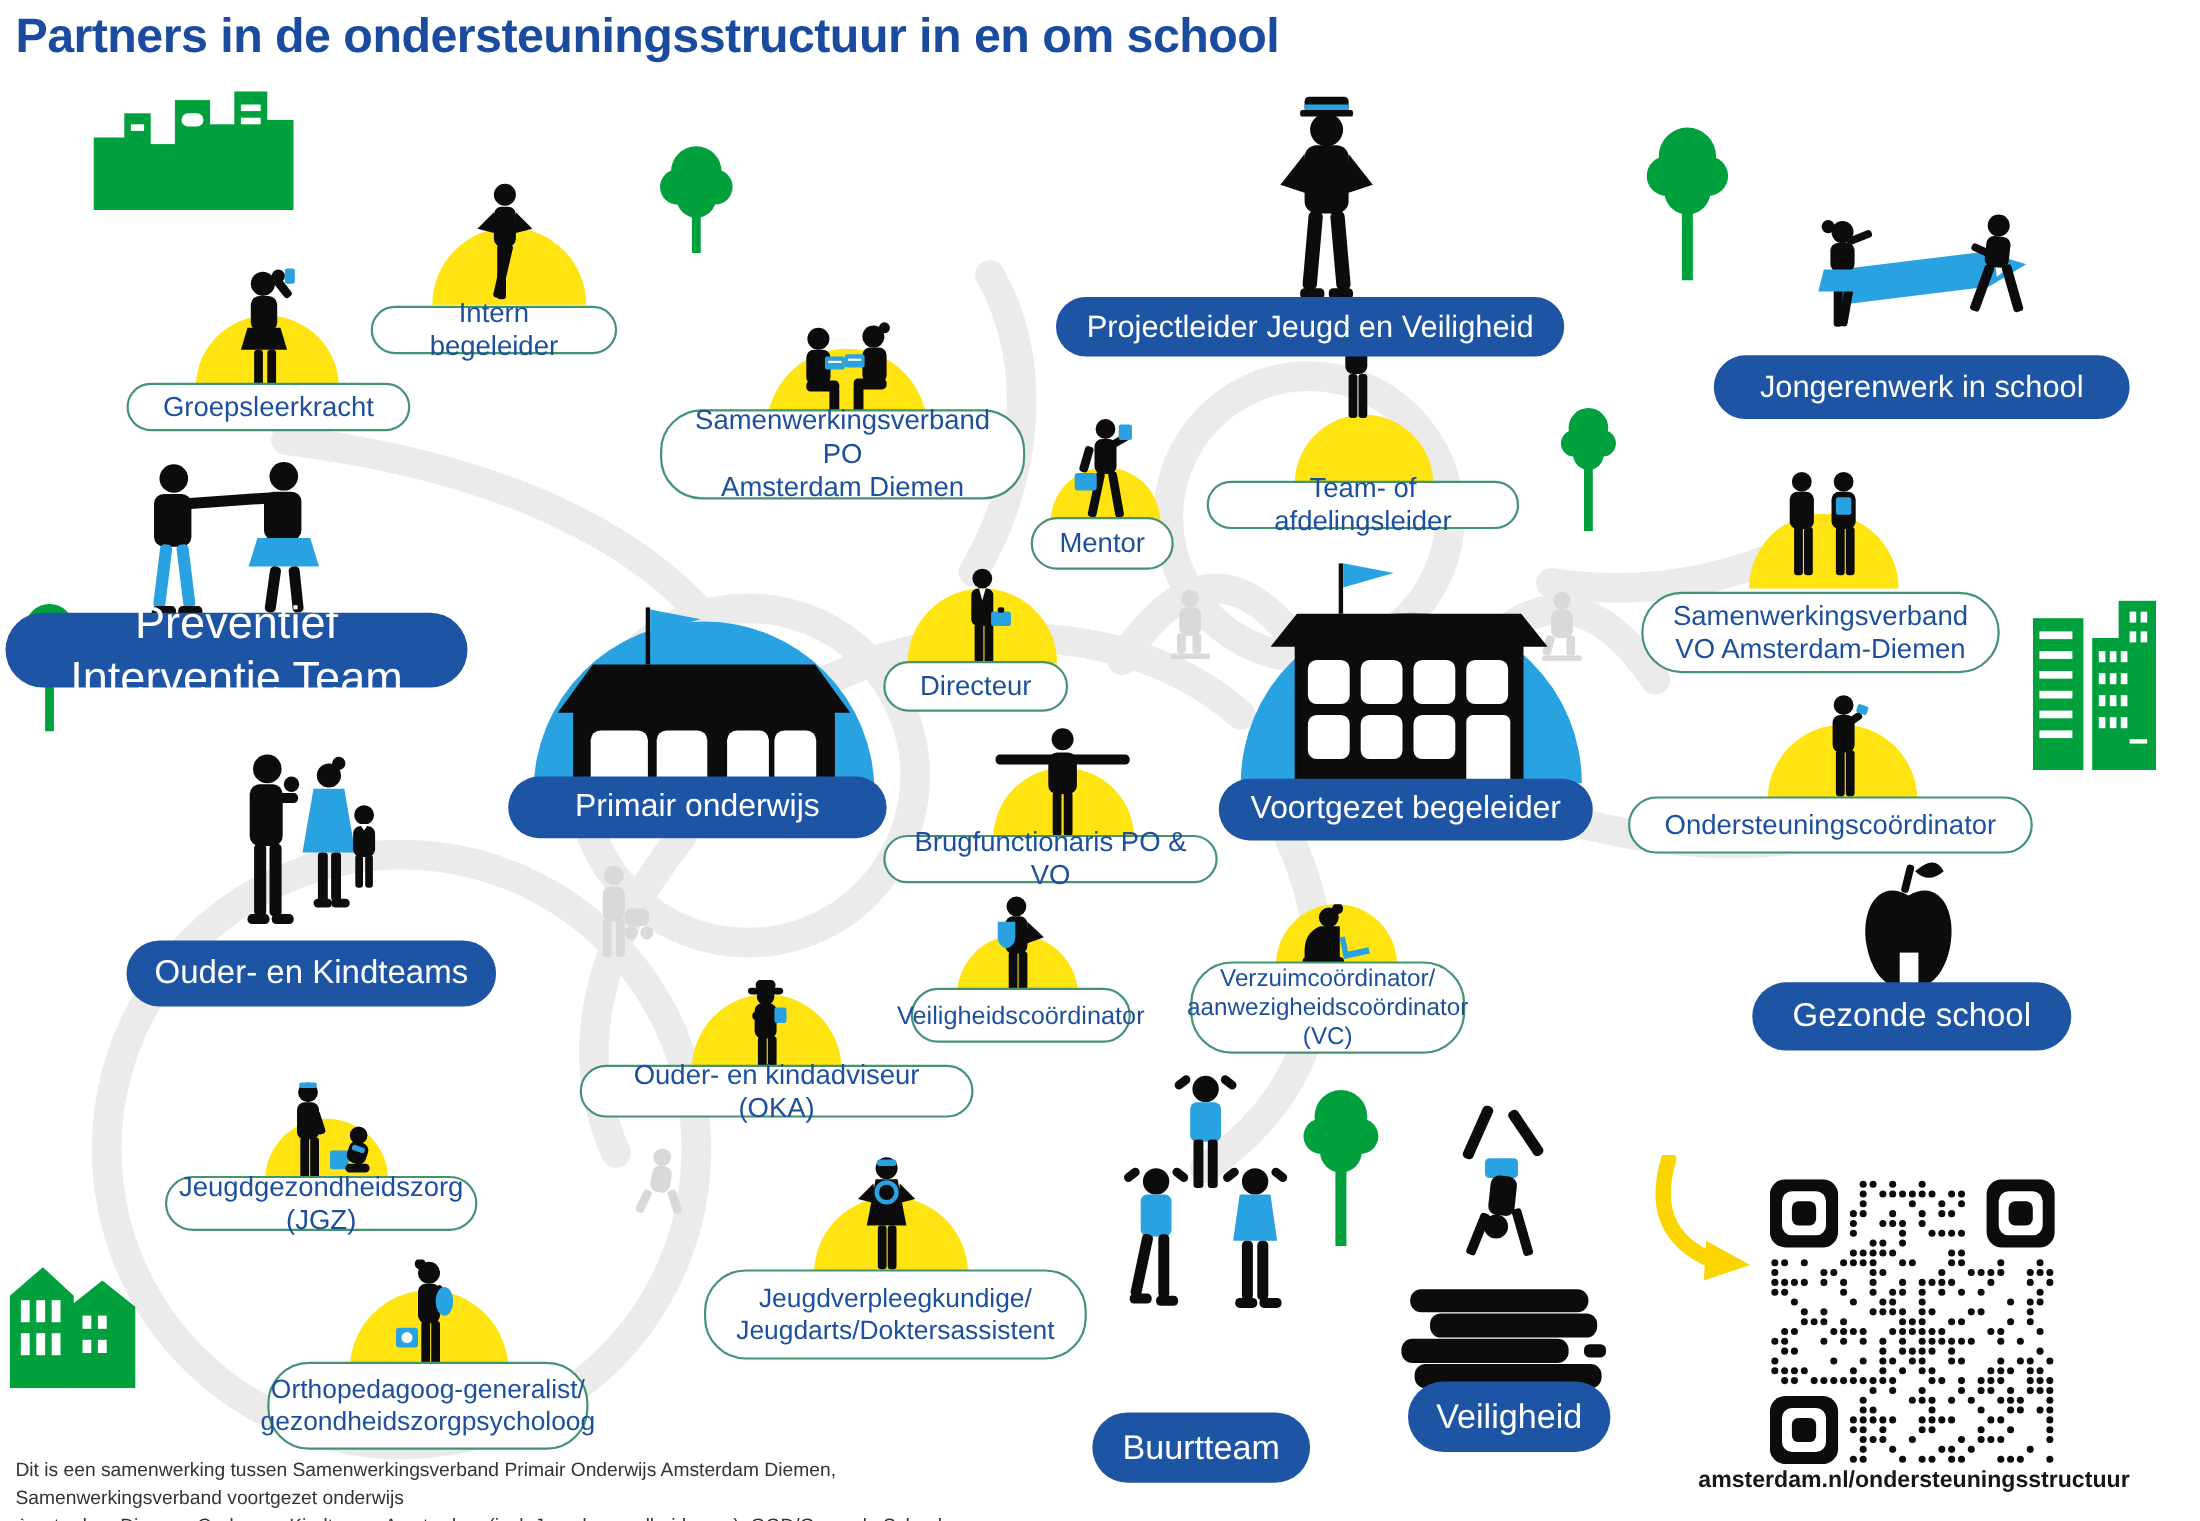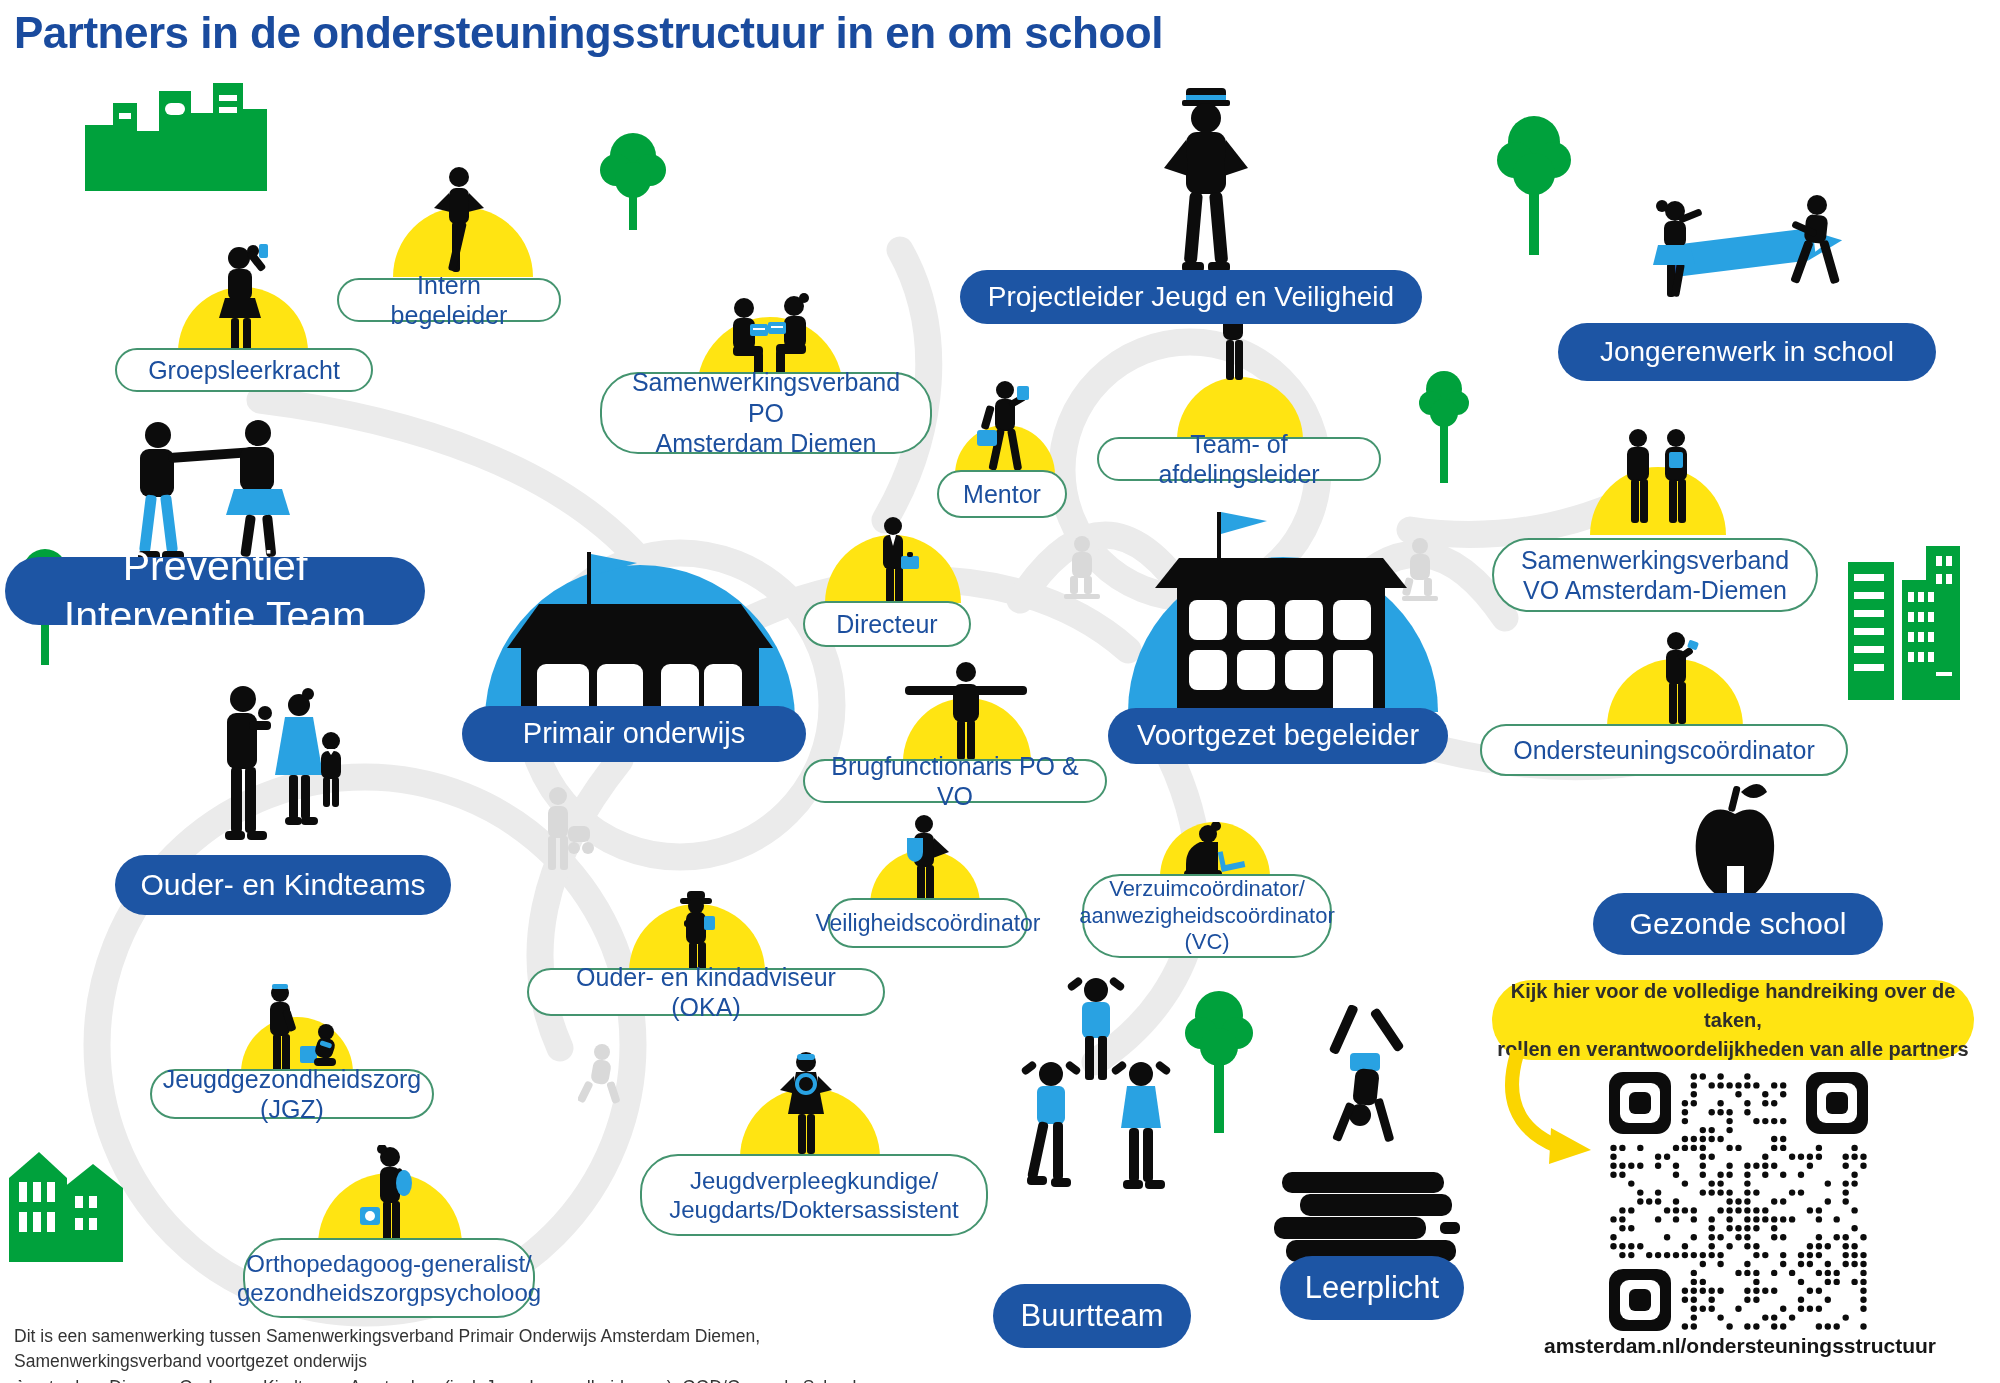--- a/index.html
+++ b/index.html
@@ -721,26 +721,24 @@
     </svg>
     <svg class="fig" style="left:1272px;top:1162px" width="192" height="104" viewBox="0 0 192 104">
       <g class="bk">
           <rect x="14" y="78" width="170" height="22" rx="10"></rect>
           <rect x="2" y="55" width="152" height="22" rx="10"></rect>
           <rect x="28" y="32" width="152" height="22" rx="10"></rect>
           <rect x="10" y="10" width="162" height="21" rx="10"></rect>
           <rect x="168" y="60" width="20" height="12" rx="5"></rect>
         </g>
     </svg>
-    <div class="pill blue" style="left:1280px;top:1256px;width:184px;height:64px;font-size:31px">Leerplicht</div>
-  </div>
-
-  
-  <div id="callout">Kijk hier voor de volledige handreiking over de taken,
-rollen en verantwoordelijkheden van alle partners</div>
+    <div class="pill blue" style="left:1280px;top:1256px;width:184px;height:64px;font-size:31px">Veiligheid</div>
+  </div>
+
+  
   <svg class="decor" style="left:1495px;top:1050px;z-index:4" width="130" height="125" viewBox="0 0 130 125">
     <path d="M 22,4 C 10,44 18,78 62,96" fill="none" stroke="#fbd500" stroke-width="14" stroke-linecap="round"></path>
     <polygon points="56,78 96,100 54,114" fill="#fbd500"></polygon>
   </svg>
   <svg id="qr" width="259" height="259" viewBox="0 0 259 259">
       <circle cx="84.8" cy="4.5" r="3.2" fill="#0c0c0c"></circle>
       <circle cx="93.8" cy="4.5" r="3.2" fill="#0c0c0c"></circle>
       <circle cx="111.6" cy="4.5" r="3.2" fill="#0c0c0c"></circle>
       <circle cx="138.4" cy="4.5" r="3.2" fill="#0c0c0c"></circle>
       <circle cx="84.8" cy="13.4" r="3.2" fill="#0c0c0c"></circle>

